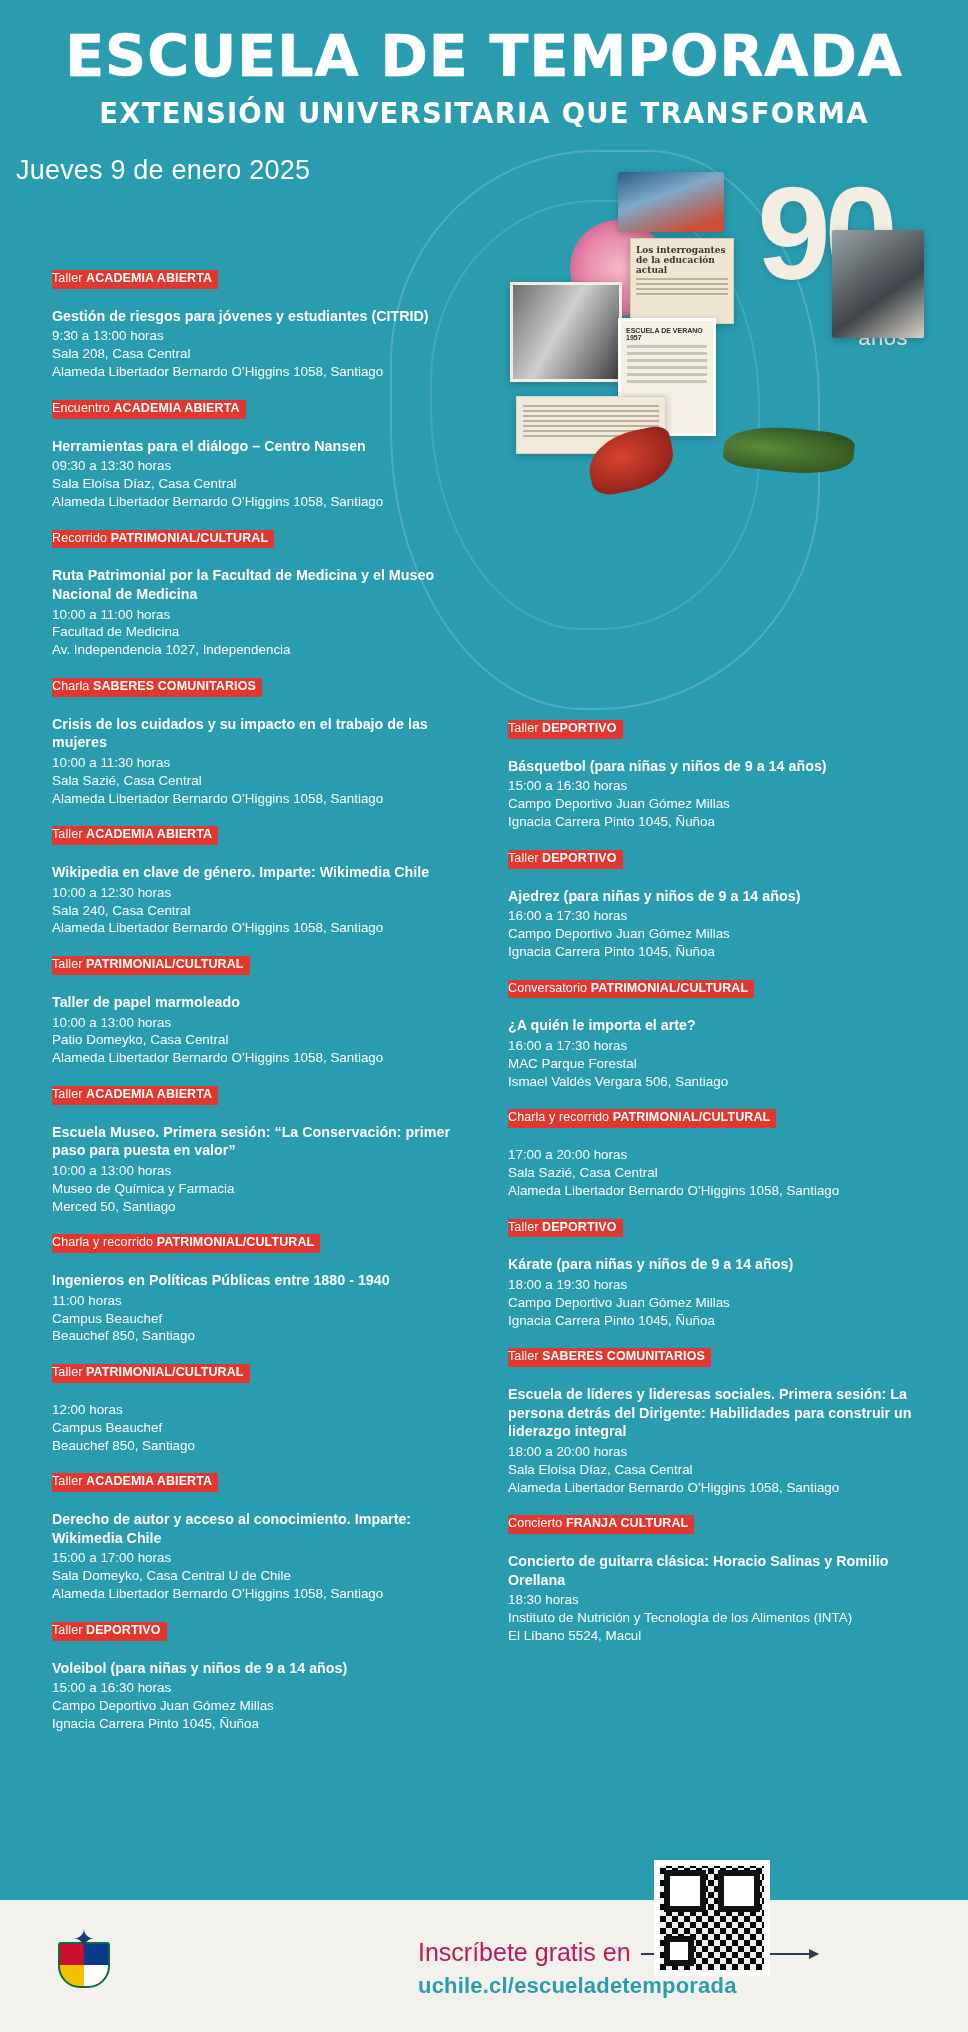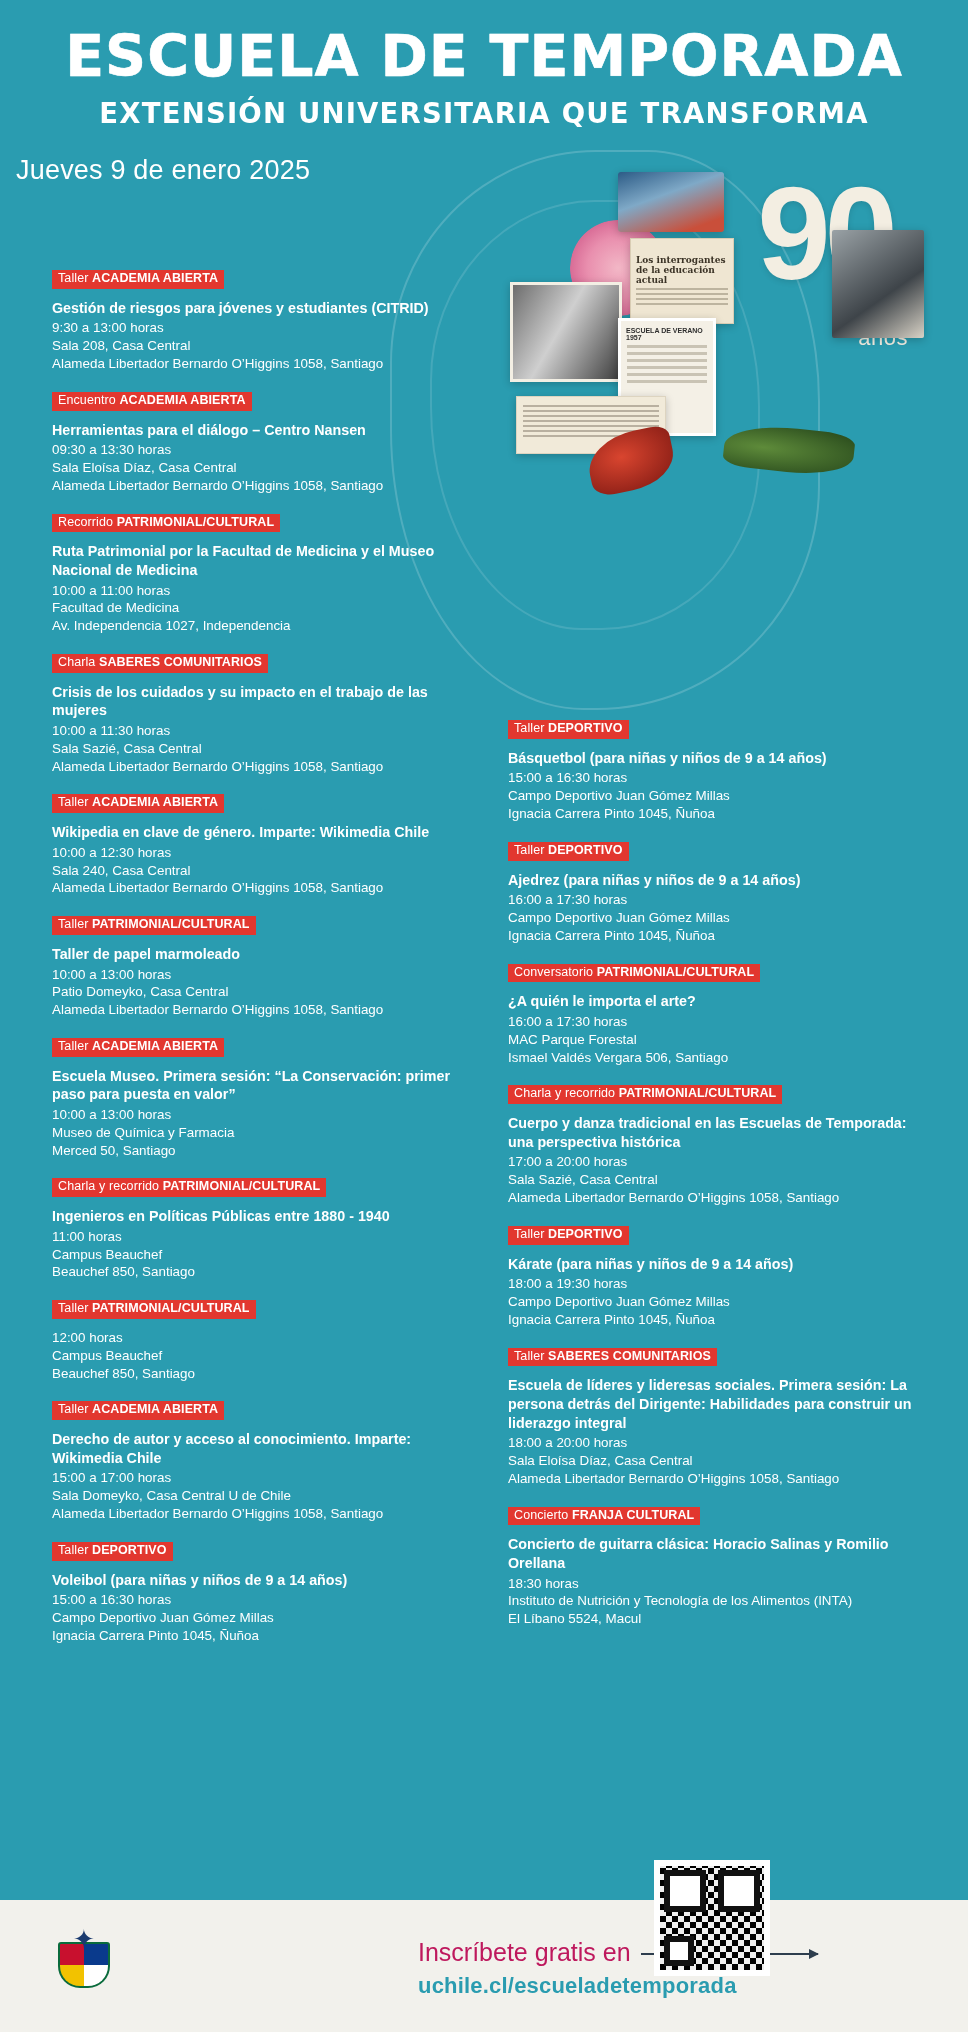--- a/index.html
+++ b/index.html
@@ -104,21 +104,21 @@
   }
   .ph { position: absolute; box-shadow: 0 2px 8px rgba(0,0,0,0.22); }
   .ph-group {
     left: 108px; top: 12px; width: 106px; height: 60px;
     background: linear-gradient(160deg,#2c5b86,#7fa9c7 40%,#c94f3a 85%);
     border-radius: 3px;
   }
   .ph-book {
     left: 120px; top: 78px; width: 104px; height: 86px;
     background: #efe6d2; border: 1px solid #d9cdb4;
-    padding: 16px 5px; overflow: hidden;
+    padding: 6px 5px; overflow: hidden;
   }
   .ph-book .bt {
     font-family: "DejaVu Serif", serif;
     font-size: 9px; color: #3c3427; line-height: 1.12; font-weight: 700;
   }
   .ph-book .bl { height: 2px; background: #bdb49f; margin: 3px 0; }
   .ph-bw {
     left: 0px; top: 122px; width: 112px; height: 100px;
     background: linear-gradient(120deg,#6d6d6d,#cfcfcf 45%,#3e3e3e);
     border: 3px solid #f3efe4;
@@ -174,24 +174,24 @@
   .col-left  { left: 52px; top: 0; }
   .col-right { left: 508px; top: 450px; }
 
   .entry { margin-bottom: 17px; }
   .tag {
     display: inline-block;
     background: #e2372f;
     color: #ffffff;
     font-size: 12.5px;
     font-weight: 400;
-    padding: 2px 6px 3px 6px;
+    padding: 2px 6px 3px 0;
     letter-spacing: 0.1px;
     line-height: 1.1;
-    margin-bottom: 10px;
+    margin-bottom: 18px;
   }
   .tag b { font-weight: 700; }
   .etitle {
     color: #ffffff;
     font-weight: 700;
     font-size: 14.3px;
     line-height: 1.3;
     margin-bottom: 2px;
   }
   .eline {
@@ -333,21 +333,21 @@
         <div class="entry"><div class="tag"><span>Taller </span><b>ACADEMIA ABIERTA</b></div><div class="etitle">Escuela Museo. Primera sesión: “La Conservación: primer paso para puesta en valor”</div><div class="eline">10:00 a 13:00 horas</div><div class="eline">Museo de Química y Farmacia</div><div class="eline">Merced 50, Santiago</div></div>
         <div class="entry"><div class="tag"><span>Charla y recorrido </span><b>PATRIMONIAL/CULTURAL</b></div><div class="etitle">Ingenieros en Políticas Públicas entre 1880 - 1940</div><div class="eline">11:00 horas</div><div class="eline">Campus Beauchef</div><div class="eline">Beauchef 850, Santiago</div></div>
         <div class="entry"><div class="tag"><span>Taller </span><b>PATRIMONIAL/CULTURAL</b></div><div class="eline">12:00 horas</div><div class="eline">Campus Beauchef</div><div class="eline">Beauchef 850, Santiago</div></div>
         <div class="entry"><div class="tag"><span>Taller </span><b>ACADEMIA ABIERTA</b></div><div class="etitle">Derecho de autor y acceso al conocimiento. Imparte: Wikimedia Chile</div><div class="eline">15:00 a 17:00 horas</div><div class="eline">Sala Domeyko, Casa Central U de Chile</div><div class="eline">Alameda Libertador Bernardo O’Higgins 1058, Santiago</div></div>
         <div class="entry"><div class="tag"><span>Taller </span><b>DEPORTIVO</b></div><div class="etitle">Voleibol (para niñas y niños de 9 a 14 años)</div><div class="eline">15:00 a 16:30 horas</div><div class="eline">Campo Deportivo Juan Gómez Millas</div><div class="eline">Ignacia Carrera Pinto 1045, Ñuñoa</div></div>
       </div>
     <div class="col col-right" id="col-right">
         <div class="entry"><div class="tag"><span>Taller </span><b>DEPORTIVO</b></div><div class="etitle">Básquetbol (para niñas y niños de 9 a 14 años)</div><div class="eline">15:00 a 16:30 horas</div><div class="eline">Campo Deportivo Juan Gómez Millas</div><div class="eline">Ignacia Carrera Pinto 1045, Ñuñoa</div></div>
         <div class="entry"><div class="tag"><span>Taller </span><b>DEPORTIVO</b></div><div class="etitle">Ajedrez (para niñas y niños de 9 a 14 años)</div><div class="eline">16:00 a 17:30 horas</div><div class="eline">Campo Deportivo Juan Gómez Millas</div><div class="eline">Ignacia Carrera Pinto 1045, Ñuñoa</div></div>
         <div class="entry"><div class="tag"><span>Conversatorio </span><b>PATRIMONIAL/CULTURAL</b></div><div class="etitle">¿A quién le importa el arte?</div><div class="eline">16:00 a 17:30 horas</div><div class="eline">MAC Parque Forestal</div><div class="eline">Ismael Valdés Vergara 506, Santiago</div></div>
-        <div class="entry"><div class="tag"><span>Charla y recorrido </span><b>PATRIMONIAL/CULTURAL</b></div><div class="etitle">Cuerpo y danza tradicional en las Escuelas de Temporada: una perspectiva histórica</div><div class="eline">17:00 a 20:00 horas</div><div class="eline">Sala Sazié, Casa Central</div><div class="eline">Alameda Libertador Bernardo O’Higgins 1058, Santiago</div></div>
+        <div class="entry"><div class="tag"><span>Charla y recorrido </span><b>PATRIMONIAL/CULTURAL</b></div><div class="eline">17:00 a 20:00 horas</div><div class="eline">Sala Sazié, Casa Central</div><div class="eline">Alameda Libertador Bernardo O’Higgins 1058, Santiago</div></div>
         <div class="entry"><div class="tag"><span>Taller </span><b>DEPORTIVO</b></div><div class="etitle">Kárate (para niñas y niños de 9 a 14 años)</div><div class="eline">18:00 a 19:30 horas</div><div class="eline">Campo Deportivo Juan Gómez Millas</div><div class="eline">Ignacia Carrera Pinto 1045, Ñuñoa</div></div>
         <div class="entry"><div class="tag"><span>Taller </span><b>SABERES COMUNITARIOS</b></div><div class="etitle">Escuela de líderes y lideresas sociales. Primera sesión: La persona detrás del Dirigente: Habilidades para construir un liderazgo integral</div><div class="eline">18:00 a 20:00 horas</div><div class="eline">Sala Eloísa Díaz, Casa Central</div><div class="eline">Alameda Libertador Bernardo O’Higgins 1058, Santiago</div></div>
         <div class="entry"><div class="tag"><span>Concierto </span><b>FRANJA CULTURAL</b></div><div class="etitle">Concierto de guitarra clásica: Horacio Salinas y Romilio Orellana</div><div class="eline">18:30 horas</div><div class="eline">Instituto de Nutrición y Tecnología de los Alimentos (INTA)</div><div class="eline">El Líbano 5524, Macul</div></div>
       </div>
   </div>
 
   <div class="footer">
     <div class="uch-logo">
       <div class="shield">
         <div class="sh-body">

